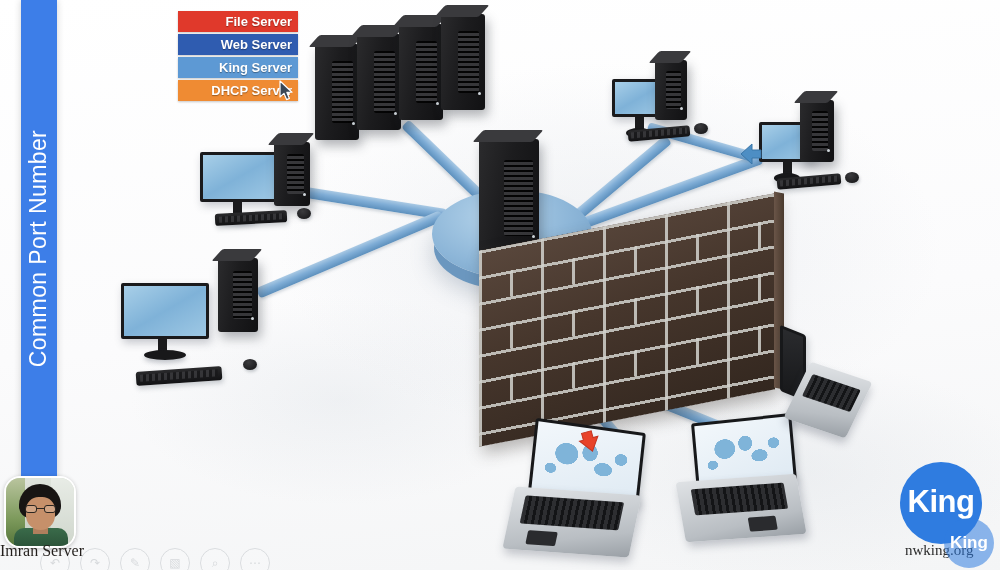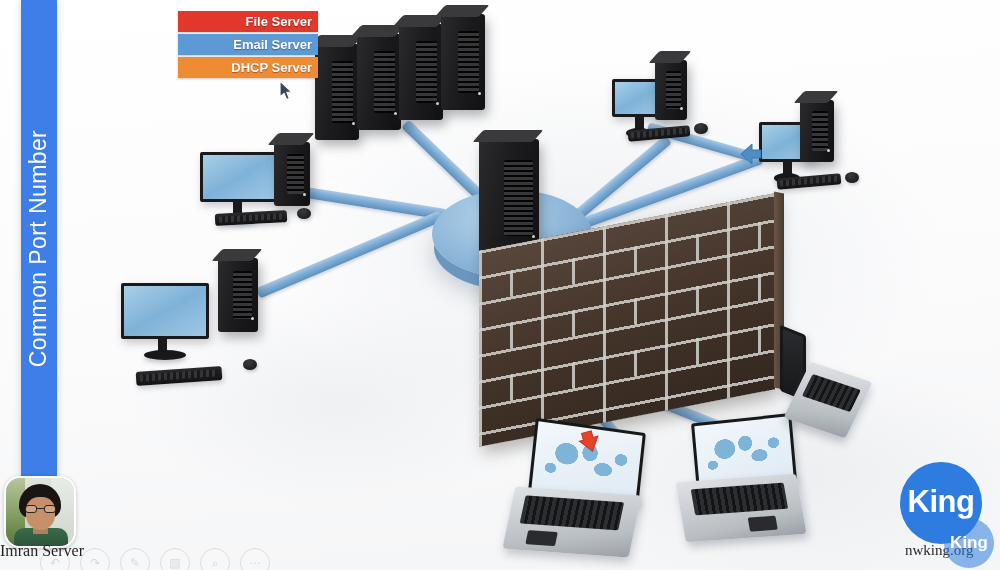--- a/index.html
+++ b/index.html
@@ -38,21 +38,21 @@
     transform: rotate(-90deg);
     white-space: nowrap;
     color: #ffffff;
     font-size: 23px;
     letter-spacing: 0.4px;
   }
 
   
   .legend {
     position: absolute; left: 178px; top: 11px;
-    width: 140px;
+    width: 120px;
     z-index: 40;
   }
   .legend-item {
     height: 21px;
     margin-bottom: 2px;
     display: flex; align-items: center; justify-content: flex-end;
     padding-right: 6px;
     box-sizing: border-box;
     color: #ffffff;
     font-size: 13px;
@@ -464,22 +464,25 @@
   </div>
 
   <div class="title-banner">
     <span class="txt">Common Port Number</span>
   </div>
 
   <div class="legend">
     <div class="legend-item" style="background:#e0392b;">
       <span>File Server</span>
     </div>
+    <div class="legend-item" style="background:#2f5cb0;">
+      <span>Web Server</span>
+    </div>
     <div class="legend-item" style="background:#5d99d4;">
-      <span>Email Server</span>
+      <span>King Server</span>
     </div>
     <div class="legend-item" style="background:#ef8b33;">
       <span>DHCP Server</span>
     </div>
   </div>
 
   <div class="cursor">
     <svg width="15" height="22" viewBox="0 0 15 22">
       <path d="M1 1 L1 17 L5 13.4 L7.6 19.6 L10.4 18.4 L7.9 12.4 L13 12.2 Z" fill="#3a4756" stroke="#ffffff" stroke-width="1.2" stroke-linejoin="round"></path>
     </svg>

